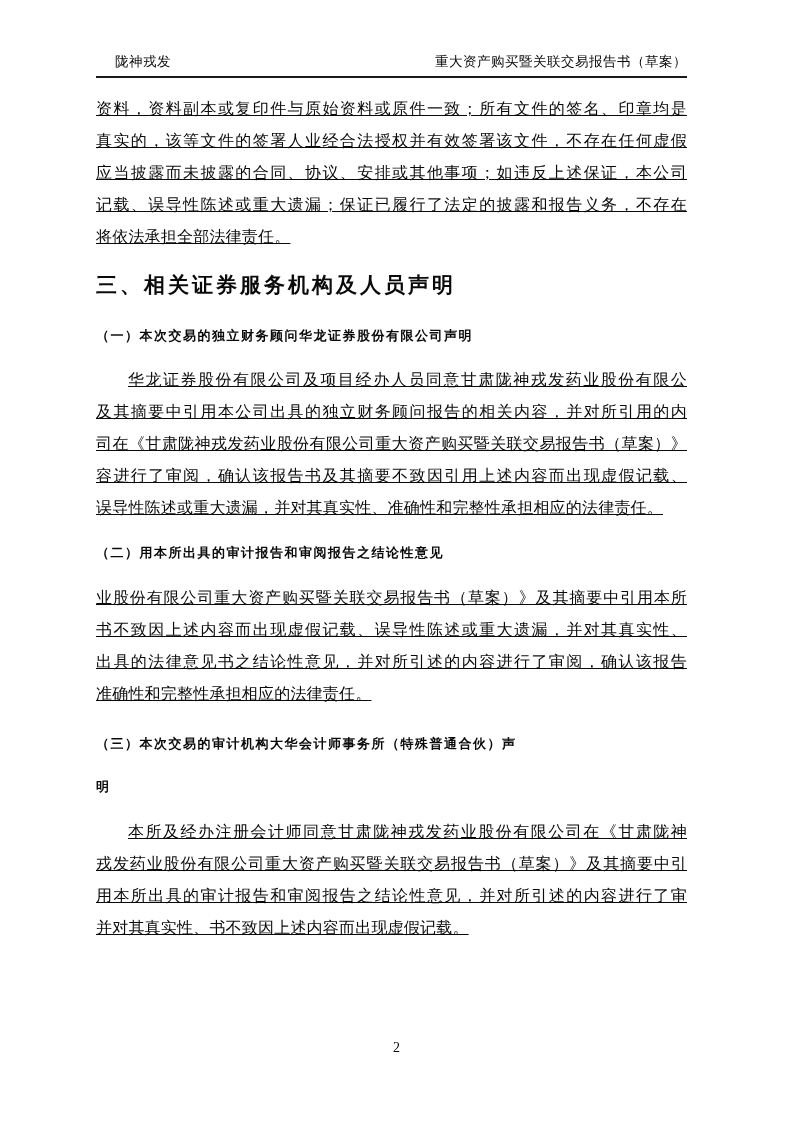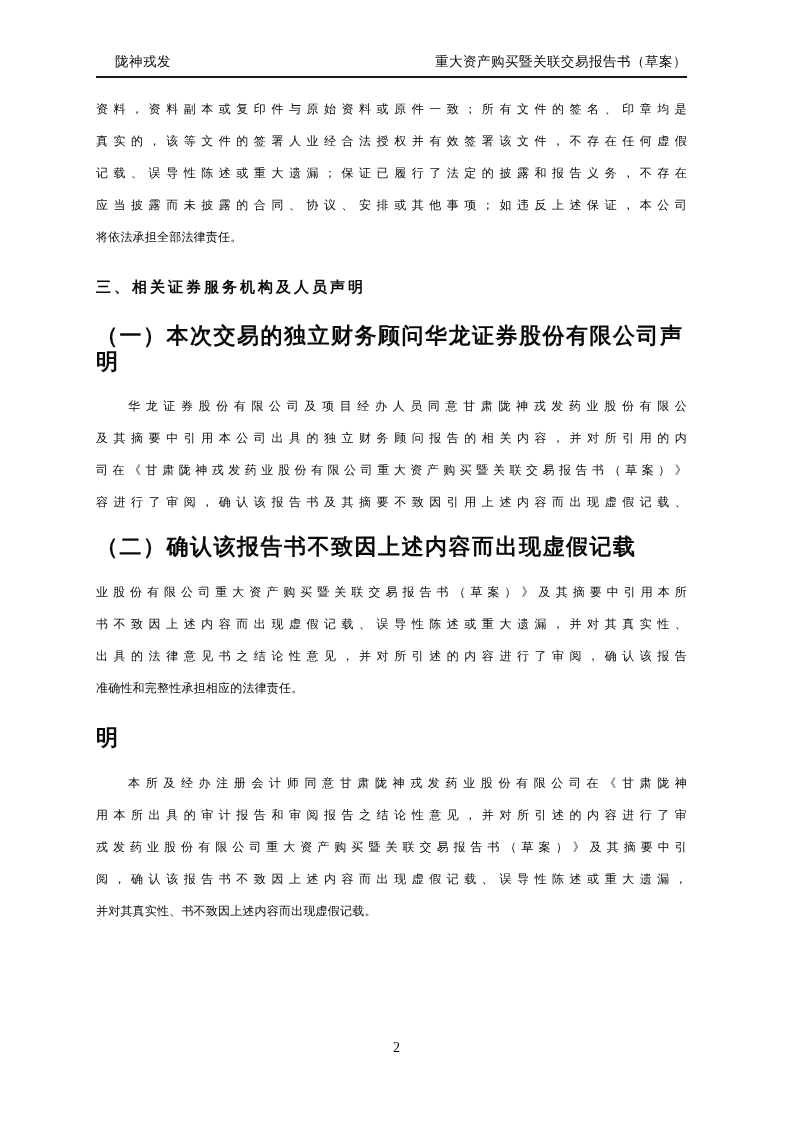--- a/index.html
+++ b/index.html
@@ -32,50 +32,51 @@
     font-size: 13.5px;
     letter-spacing: 0.5px;
     line-height: 16px;
   }
   .doc-header .hdr-left { padding-left: 19px; }
   
   .para { margin: 0; }
   .para .line {
     height: 32px;
     line-height: 32px;
-    font-size: 12px;
+    font-size: 16px;
     text-align: justify;
     text-align-last: justify;
     letter-spacing: 0.2px;
     overflow: hidden;
     white-space: nowrap;
+    text-decoration: underline;
   }
   .para .line.last {
     text-align: left;
     text-align-last: left;
   }
   .para .line.indent { text-indent: 32px; }
   .para-1 { margin-top: 15px; }
   .para-2 { margin-top: 15px; }
   .para-3 { margin-top: 16px; }
   .para-4 { margin-top: 8px; }
   
   .h1 {
     margin: 20px 0 0 0;
-    font-family: Liberation Serif, serif;
+    font-family: Liberation Mono, monospace;
     font-weight: bold;
-    font-size: 15px;
+    font-size: 21px;
     line-height: 28px;
     letter-spacing: 3px;
   }
   .h2 {
     margin: 0;
     font-family: Liberation Sans, sans-serif;
     font-weight: bold;
-    font-size: 22px;
+    font-size: 13px;
     line-height: 26px;
     letter-spacing: 1.5px;
   }
   .h2-1 { margin-top: 22px; }
   .h2-2 { margin-top: 16px; }
   .h2-3 { margin-top: 12px; }
   .h2-3 .hline { line-height: 43px; }
   
   .doc-footer {
     position: absolute;
@@ -93,52 +94,53 @@
 <div class="page">
 
   <div class="doc-header">
     <span class="hdr-left">陇神戎发</span>
     <span class="hdr-right">重大资产购买暨关联交易报告书（草案）</span>
   </div>
 
   <div class="para para-1">
     <div class="line">资料，资料副本或复印件与原始资料或原件一致；所有文件的签名、印章均是</div>
     <div class="line">真实的，该等文件的签署人业经合法授权并有效签署该文件，不存在任何虚假</div>
+    <div class="line">应当披露而未披露的合同、协议、安排或其他事项；如违反上述保证，本公司</div>
     <div class="line">记载、误导性陈述或重大遗漏；保证已履行了法定的披露和报告义务，不存在</div>
-    <div class="line">应当披露而未披露的合同、协议、安排或其他事项；如违反上述保证，本公司</div>
     <div class="line last">将依法承担全部法律责任。</div>
   </div>
 
   <div class="h1">三、相关证券服务机构及人员声明</div>
 
   <div class="h2 h2-1">（一）本次交易的独立财务顾问华龙证券股份有限公司声明</div>
 
   <div class="para para-2">
     <div class="line indent">华龙证券股份有限公司及项目经办人员同意甘肃陇神戎发药业股份有限公</div>
     <div class="line">及其摘要中引用本公司出具的独立财务顾问报告的相关内容，并对所引用的内</div>
     <div class="line">司在《甘肃陇神戎发药业股份有限公司重大资产购买暨关联交易报告书（草案）》</div>
     <div class="line">容进行了审阅，确认该报告书及其摘要不致因引用上述内容而出现虚假记载、</div>
+    <div class="line last">误导性陈述或重大遗漏，并对其真实性、准确性和完整性承担相应的法律责任。</div>
   </div>
 
-  <div class="h2 h2-2">（二）确认该报告书不致因上述内容而出现虚假记载</div>
+  <div class="h2 h2-2">（二）用本所出具的审计报告和审阅报告之结论性意见</div>
 
   <div class="para para-3">
     <div class="line">业股份有限公司重大资产购买暨关联交易报告书（草案）》及其摘要中引用本所</div>
     <div class="line">书不致因上述内容而出现虚假记载、误导性陈述或重大遗漏，并对其真实性、</div>
     <div class="line">出具的法律意见书之结论性意见，并对所引述的内容进行了审阅，确认该报告</div>
     <div class="line last">准确性和完整性承担相应的法律责任。</div>
   </div>
 
   <div class="h2 h2-3">
+    <div class="hline">（三）本次交易的审计机构大华会计师事务所（特殊普通合伙）声</div>
     <div class="hline">明</div>
   </div>
 
   <div class="para para-4">
     <div class="line indent">本所及经办注册会计师同意甘肃陇神戎发药业股份有限公司在《甘肃陇神</div>
+    <div class="line">戎发药业股份有限公司重大资产购买暨关联交易报告书（草案）》及其摘要中引</div>
     <div class="line">用本所出具的审计报告和审阅报告之结论性意见，并对所引述的内容进行了审</div>
-    <div class="line">戎发药业股份有限公司重大资产购买暨关联交易报告书（草案）》及其摘要中引</div>
-    <div class="line">阅，确认该报告书不致因上述内容而出现虚假记载、误导性陈述或重大遗漏，</div>
     <div class="line last">并对其真实性、书不致因上述内容而出现虚假记载。</div>
   </div>
 
 </div>
 
 <div class="doc-footer">2</div>
 
 </body></html>

